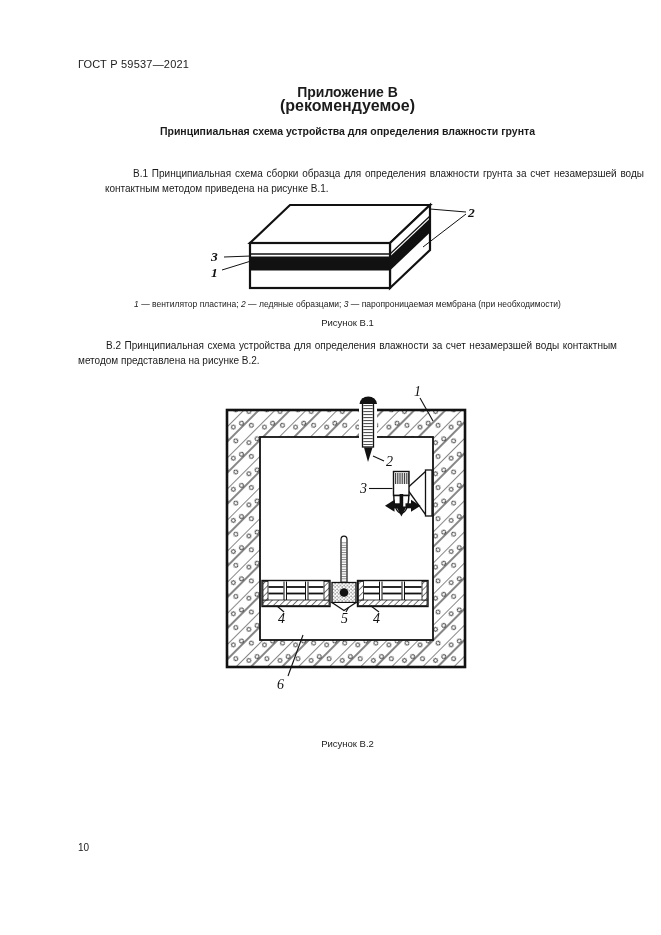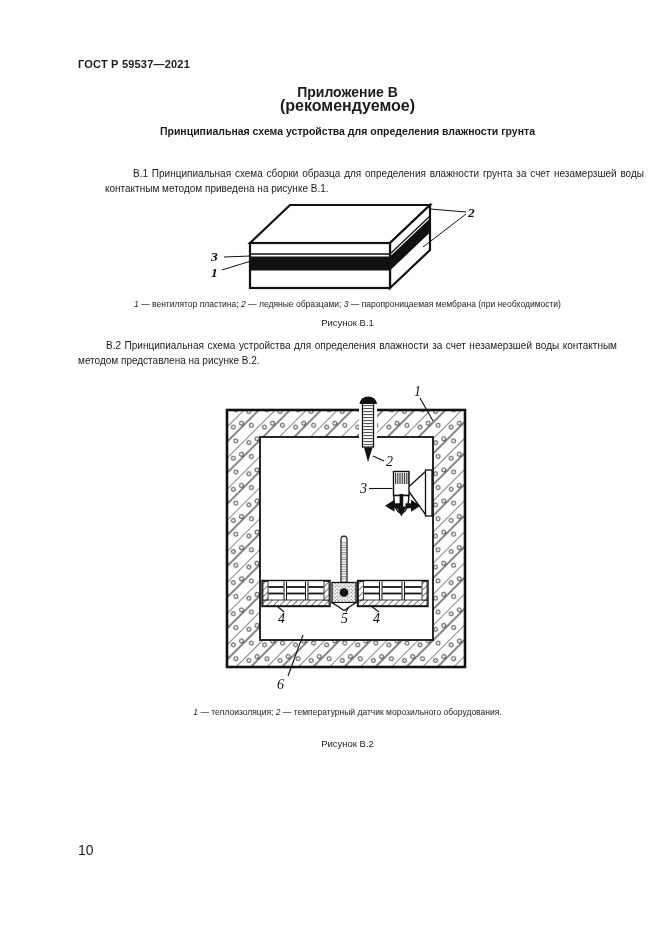--- a/index.html
+++ b/index.html
@@ -4,33 +4,33 @@
 <style>
   html,body{margin:0;padding:0;}
   body{
     width:661px;height:935px;background:#ffffff;position:relative;
     font-family:"Liberation Sans",sans-serif;color:#1b1b1b;
     -webkit-font-smoothing:antialiased;
   }
   .abs{position:absolute;}
   .content{left:78px;width:539px;}
   .center{text-align:center;}
-  #doc-code{top:58px;left:78px;font-size:11px;font-weight:bold;letter-spacing:.2px;}
+  #doc-code{top:58px;left:78px;font-size:11px;font-weight:normal;letter-spacing:.2px;}
   #annex-label{top:86px;font-size:14px;font-weight:bold;line-height:13px;}
   #annex-note{top:99px;font-size:16px;font-weight:bold;line-height:13px;}
   #main-title{top:124px;font-size:10.5px;font-weight:bold;line-height:14.5px;}
   .para{font-size:10px;line-height:15.2px;text-align:justify;text-indent:28px;}
   #para-b1{top:166px;margin-left:27px;}
   #para-b2{top:338px;}
   .caption{font-size:8.5px;line-height:12.2px;}
   #cap-fig1{top:298px;}
   #fig1-title{top:317px;font-size:9.5px;}
   #cap-fig2{top:706px;}
   #fig2-title{top:738px;font-size:9.5px;}
-  #page-number{top:842px;left:78px;font-size:14px;}
+  #page-number{top:842px;left:78px;font-size:10px;}
   .seg-i{font-style:italic;}
   svg{display:block;}
   svg text{fill:#111;}
   .fig-label-b{font:italic bold 13.5px "Liberation Serif",serif;}
   .fig-label{font:italic 14px "Liberation Serif",serif;}
 </style>
 </head>
 <body>
 
 <div class="abs" id="doc-code">ГОСТ Р 59537—2021</div>
@@ -196,17 +196,16 @@
   <text x="414" y="396" class="fig-label">1</text>
   <text x="386" y="466" class="fig-label">2</text>
   <text x="360" y="493" class="fig-label">3</text>
   <text x="278" y="623" class="fig-label">4</text>
   <text x="341" y="623" class="fig-label">5</text>
   <text x="373" y="623" class="fig-label">4</text>
   <text x="277" y="689" class="fig-label">6</text>
 </svg>
 
 <div class="abs content center caption" id="cap-fig2">
-  <div><span class="seg-i">1</span><span> — теплоизоляция; </span><span class="seg-i">2</span><span> — температурный датчик морозильного оборудования.</span></div>
 </div>
 <div class="abs content center" id="fig2-title">Рисунок В.2</div>
 
 <div class="abs" id="page-number">10</div>
 
 </body></html>

